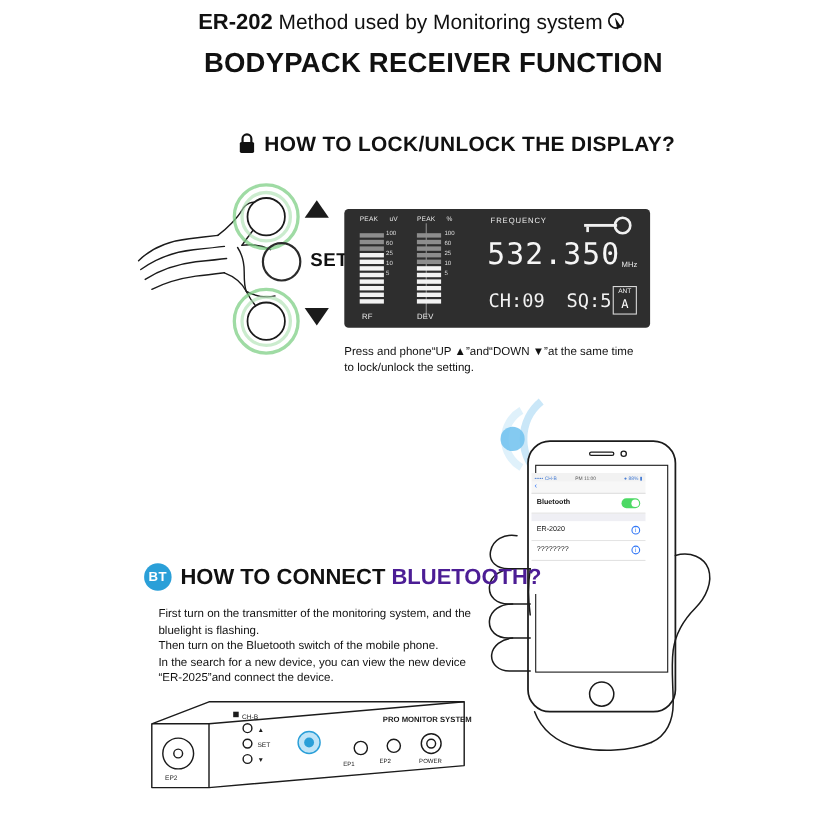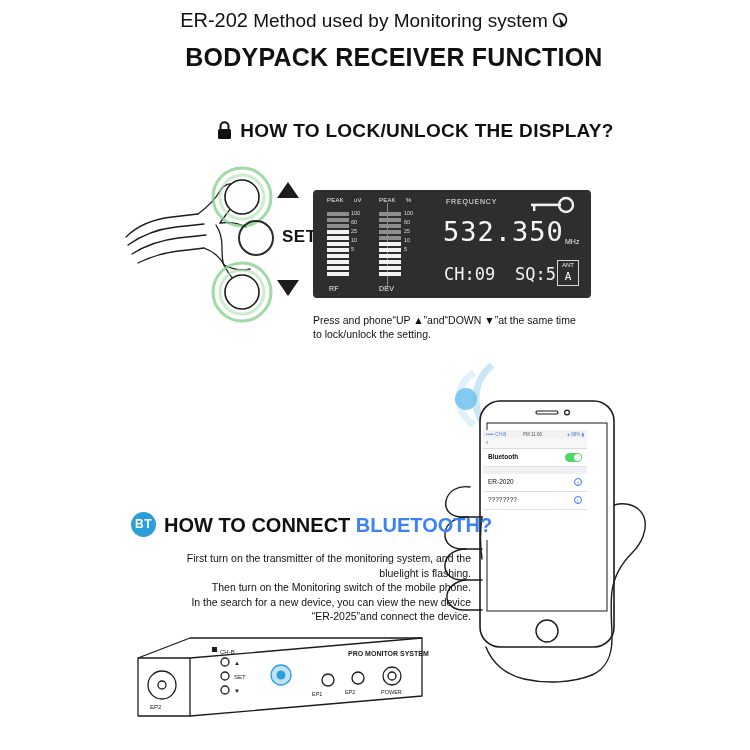--- a/index.html
+++ b/index.html
@@ -30,21 +30,21 @@
     text-align: center;
   }
   .header-line1 {
     font-size: 19px;
     font-weight: normal;
     letter-spacing: 0px;
     line-height: 24px;
     white-space: nowrap;
   }
   .header-line1 .model {
-    font-weight: normal;
+    font-weight: bold;
     font-size: 20px;
   }
   .cursor-icon {
     display: inline-block;
     vertical-align: -3px;
     margin-left: 4px;
   }
   .header-line2 {
     font-size: 25px;
     font-weight: bold;
@@ -360,31 +360,30 @@
     letter-spacing: 0.5px;
   }
   .sec2-title-text {
     position: absolute;
     left: 164px;
     top: 514px;
     font-size: 20px;
     font-weight: bold;
     white-space: nowrap;
   }
-  .bt-word { color: #3b82f6; text-align: center; }
+  .bt-word { color: #4c1d95; text-align: center; }
 
   .sec2-body {
     position: absolute;
-    left: 131px;
+    left: 144px;
     top: 551px;
     width: 340px;
     font-size: 10.5px;
     line-height: 14.5px;
     color: #111;
-    text-align: right;
   }
 
   
   .receiver {
     position: absolute;
     left: 130px;
     top: 630px;
     width: 300px;
     height: 90px;
   }
@@ -589,21 +588,21 @@
   </div>
 
   <div class="bt-badge">BT</div>
   <div class="sec2-title-text">
     <span>HOW TO CONNECT </span><span class="bt-word">BLUETOOTH?</span>
   </div>
 
   <div class="sec2-body">
     <div>First turn on the transmitter of the monitoring system, and the</div>
     <div>bluelight is flashing.</div>
-    <div>Then turn on the Monitoring switch of the mobile phone.</div>
+    <div>Then turn on the Bluetooth switch of the mobile phone.</div>
     <div>In the search for a new device, you can view the new device</div>
     <div>“ER-2025”and connect the device.</div>
   </div>
 
   <div class="receiver">
     <svg width="300" height="95" viewBox="0 0 300 95">
       <g fill="none" stroke="#1b1b1b" stroke-width="1.3" stroke-linejoin="round">
         <path d="M8 28 L60 8 L292 8 L292 66 L60 86 L8 86 Z"></path>
         <path d="M8 28 L60 28 L60 86"></path>
         <path d="M60 28 L292 8"></path>

